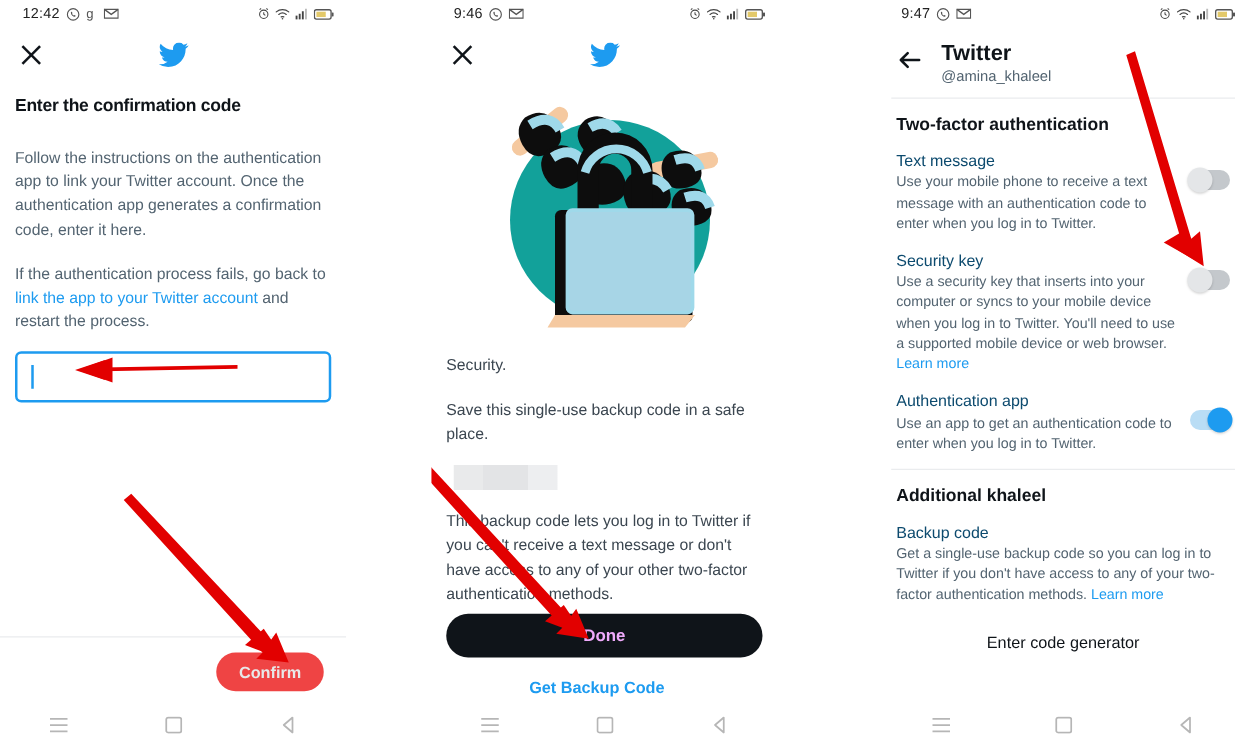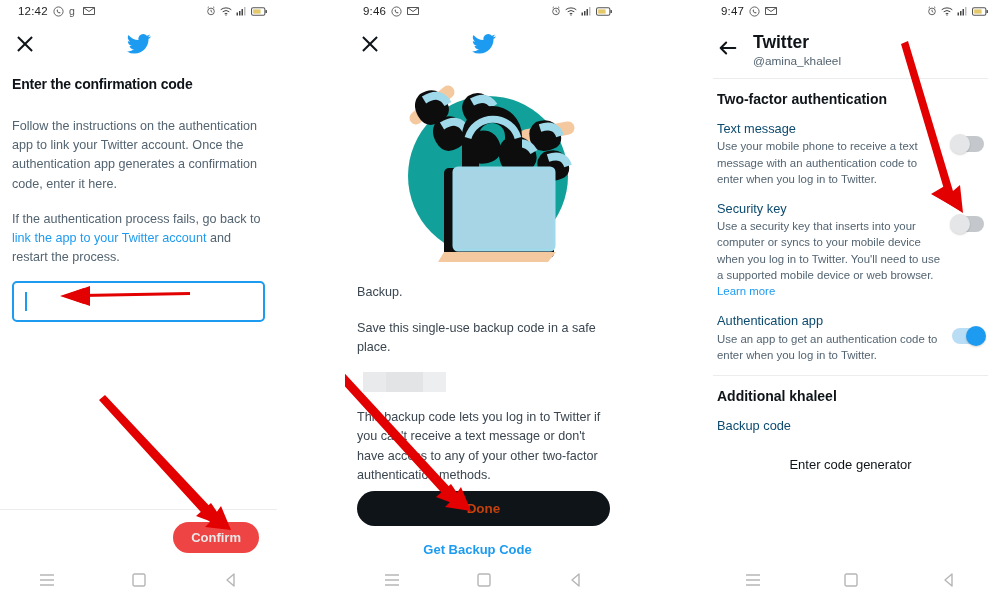--- a/index.html
+++ b/index.html
@@ -83,21 +83,21 @@
   }
   .p2-body { padding: 0 12px; }
   .p2-para { font-size: 12.6px; color: #3b4650; line-height: 1.55; }
   .p2-gap { height: 16px; }
   .redacted {
     margin: 14px 0 0 6px; width: 83px; height: 20px;
     background: linear-gradient(90deg,#e9eaeb 0 28%, #e3e4e6 28% 72%, #edeef0 72% 100%);
   }
   .done-btn {
     position: absolute; left: 12px; right: 12px; top: 491px;
-    height: 35px; background: #0f1419; color: #c2410c;
+    height: 35px; background: #0f1419; color: #f0abfc;
     border: none; border-radius: 18px;
     font-size: 13.5px; font-weight: bold; cursor: pointer;
     font-family: "Liberation Sans", sans-serif;
   }
   .backup-link {
     position: absolute; left: 0; right: 12px; top: 542px;
     text-align: center; color: #1d9bf0;
     font-size: 13px; font-weight: bold; cursor: pointer;
   }
 
@@ -302,21 +302,21 @@
         <path d="M86 60 a30 30 0 0160 0 v34 h-17 v-34 a13 13 0 00-26 0 v34 H86z" fill="#0d0d0d"></path>
         <path d="M92 62 a26 26 0 0150 0" fill="none" stroke="#9fd9ea" stroke-width="7"></path>
         <rect x="68" y="92" width="110" height="90" rx="5" fill="#0d0d0d"></rect>
         <rect x="78" y="92" width="100" height="82" rx="4" fill="#a7d5e6"></rect>
         <rect x="78" y="92" width="100" height="82" rx="4" fill="none" stroke="#9fd9ea" stroke-width="3"></rect>
         <path d="M68 176 h112 l-8 10 H62 z" fill="#f5c9a0"></path>
       </svg>
     </div>
 
     <div class="p2-body">
-      <div class="p2-para">Backup.</div>
+      <div class="p2-para">Security.</div>
       <div class="p2-gap"></div>
       <div class="p2-para">Save this single-use backup code in a safe place.</div>
       <div class="redacted"></div>
       <div class="p2-gap"></div>
       <div class="p2-para">This backup code lets you log in to Twitter if you can't receive a text message or don't have access to any of your other two-factor authentication methods.</div>
     </div>
 
     <button class="done-btn">Done</button>
     <div class="backup-link">Get Backup Code</div>
 
@@ -422,20 +422,21 @@
         </div>
     </div>
 
     <div class="p3-rule2"></div>
 
     <div class="sect-head">Additional khaleel</div>
 
     <div class="opt-row">
       <div class="opt-txt">
         <div class="opt-name">Backup code</div>
+        <div class="opt-desc"><span>Get a single-use backup code so you can log in to Twitter if you don't have access to any of your two-factor authentication methods. </span><span class="lnk">Learn more</span></div>
       </div>
     </div>
 
     <div class="login-gen">Enter code generator</div>
 
     <div class="navbar">
       <svg class="nav-ic" width="16" height="14" viewBox="0 0 16 14">
           <path d="M1 2h14M1 7h14M1 12h14" stroke="#b6b6b6" stroke-width="1.4"></path>
         </svg>
       <svg class="nav-ic" width="14" height="14" viewBox="0 0 14 14">

